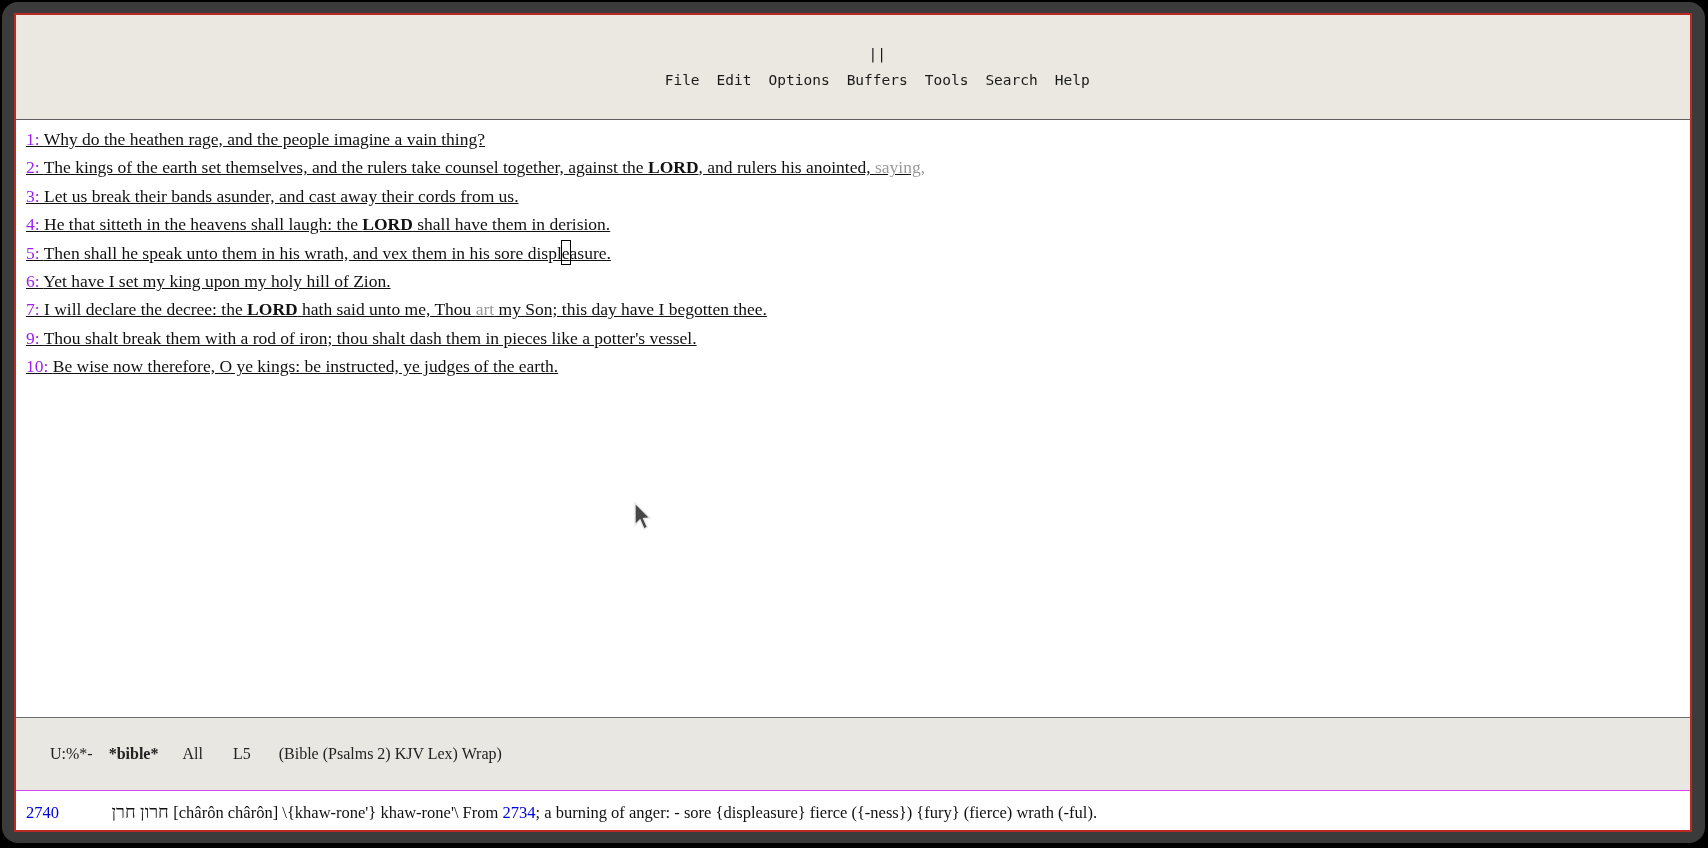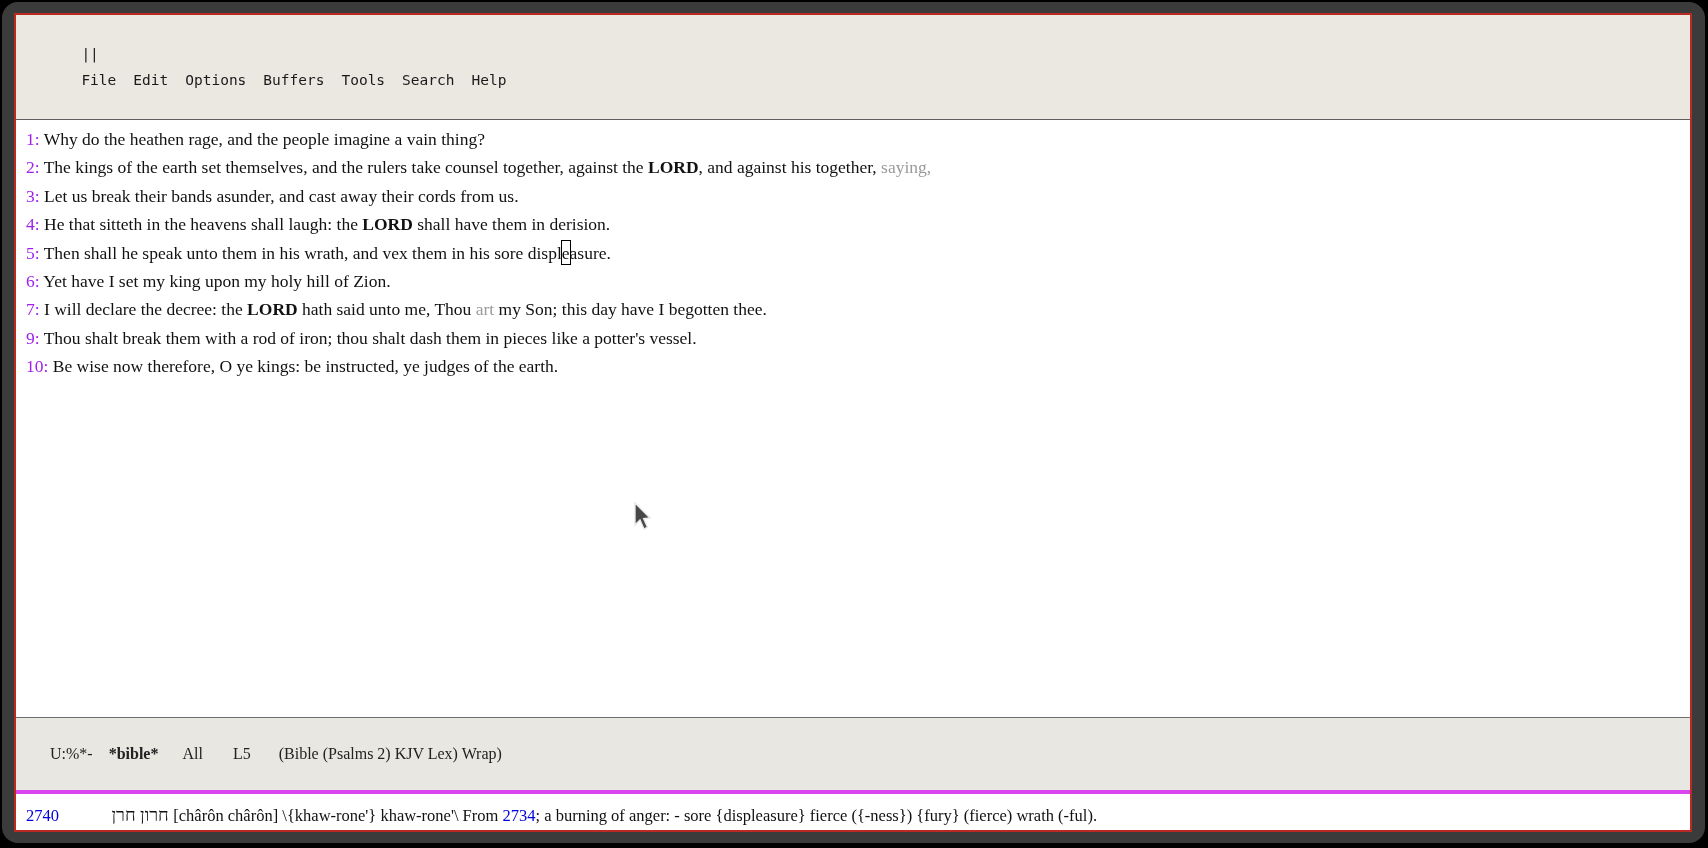--- a/index.html
+++ b/index.html
@@ -11,32 +11,32 @@
   html,body{width:1708px;height:848px;background:#000;overflow:hidden;}
   .frame{position:absolute;left:2px;top:2px;width:1703px;height:841px;
     background:var(--frame_bg);border-radius:16px;}
   .window{position:absolute;left:12px;top:11px;right:13px;bottom:11px;
     border:2px solid var(--red_border);background:#fff;
     display:flex;flex-direction:column;overflow:hidden;
     font-family:"Liberation Serif",serif;color:var(--text_black);}
   .menubar{flex:0 0 27px;background:var(--menubar_bg);
     border-bottom:1px solid #5f5f5f;
     font-family:"DejaVu Sans Mono",monospace;font-size:14.5px;
-    line-height:26px;padding-left:13px;white-space:pre;color:#1a1a1a;}
+    line-height:26px;padding-left:13px;white-space:pre;color:#1a1a1a;text-align:center;}
   .menu-item{margin-right:17px;display:inline-block;}
   .buffer-bible{flex:0 0 597px;background:#fff;padding:5px 8px 0 10px;
     font-size:17.5px;overflow:hidden;}
-  .verse-line{line-height:28.4px;white-space:nowrap;}
+  .verse-line{line-height:28.4px;white-space:nowrap;text-decoration:underline;}
   .verse-num{color:var(--verse_number);}
   .seg-b{font-weight:bold;}
   .seg-g{color:var(--gray_word);}
   .seg-c{position:relative;}
   .seg-c::after{content:"";position:absolute;left:-1px;right:-1px;top:-3px;bottom:-2px;
     border:1px solid #000;}
-  .modeline{flex:0 0 26px;border-top:1px solid #6e6e6e;border-bottom:4px solid #d946ef;
+  .modeline{flex:0 0 26px;border-top:1px solid #6e6e6e;border-bottom:1px solid #d946ef;
     font-size:16px;line-height:24px;padding-left:10px;white-space:pre;color:#222;}
   .ml1{background:var(--modeline1_bg);}
   .ml-prefix{margin-right:16px;}
   .ml-name{font-weight:bold;margin-right:24px;}
   .ml-pos{margin-right:30px;}
   .ml-line{margin-right:28px;}
   .buffer-lexicon{flex:0 0 104px;background:#fff;padding:8px 8px 0 10px;
     font-size:16.5px;line-height:26px;white-space:nowrap;}
   .seg-link{color:var(--link_blue);cursor:pointer;margin-top:12px;}
   .seg-hebrew{font-size:18px;margin-left:48px;}
@@ -50,21 +50,21 @@
   <div class="window">
 
     <div class="menubar">
       <span class="menu-item">||</span>
       <span><span class="menu-item">File</span><span class="menu-item">Edit</span><span class="menu-item">Options</span><span class="menu-item">Buffers</span><span class="menu-item">Tools</span><span class="menu-item">Search</span><span class="menu-item">Help</span></span>
     </div>
 
     <div class="buffer-bible">
       <div>
           <div class="verse-line"><span class="verse-num">1: </span><span>Why do the heathen rage, and the people imagine a vain thing?</span></div>
-          <div class="verse-line"><span class="verse-num">2: </span><span>The kings of the earth set themselves, and the rulers take counsel together, against the </span><span class="seg-b">LORD</span><span>, and against his together, </span><span class="seg-g">saying,</span></div>
+          <div class="verse-line"><span class="verse-num">2: </span><span>The kings of the earth set themselves, and the rulers take counsel together, against the </span><span class="seg-b">LORD</span><span>, and rulers his anointed, </span><span class="seg-g">saying,</span></div>
           <div class="verse-line"><span class="verse-num">3: </span><span>Let us break their bands asunder, and cast away their cords from us.</span></div>
           <div class="verse-line"><span class="verse-num">4: </span><span>He that sitteth in the heavens shall laugh: the </span><span class="seg-b">LORD</span><span> shall have them in derision.</span></div>
           <div class="verse-line"><span class="verse-num">5: </span><span>Then shall he speak unto them in his wrath, and vex them in his sore displ</span><span class="seg-c">e</span><span>asure.</span></div>
           <div class="verse-line"><span class="verse-num">6: </span><span>Yet have I set my king upon my holy hill of Zion.</span></div>
           <div class="verse-line"><span class="verse-num">7: </span><span>I will declare the decree: the </span><span class="seg-b">LORD</span><span> hath said unto me, Thou </span><span class="seg-g">art</span><span> my Son; this day have I begotten thee.</span></div>
           <div class="verse-line"><span class="verse-num">9: </span><span>Thou shalt break them with a rod of iron; thou shalt dash them in pieces like a potter's vessel.</span></div>
           <div class="verse-line"><span class="verse-num">10: </span><span>Be wise now therefore, O ye kings: be instructed, ye judges of the earth.</span></div>
         </div>
     </div>
 

